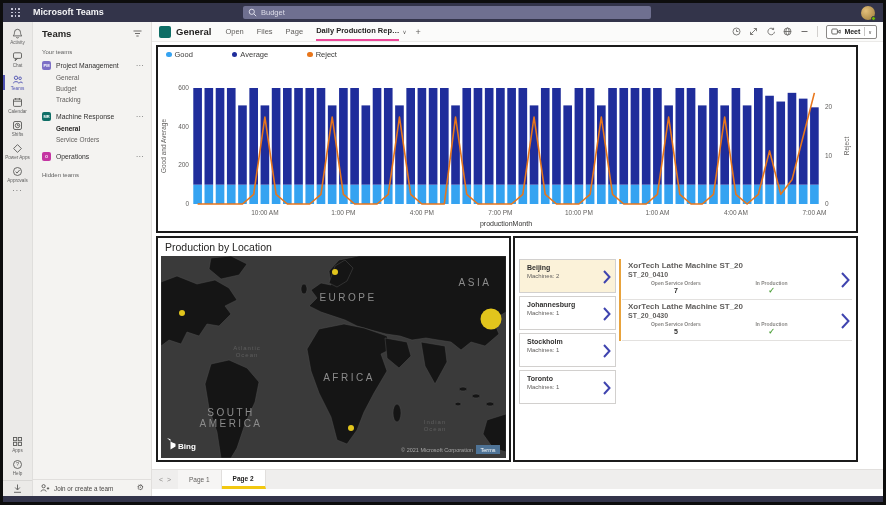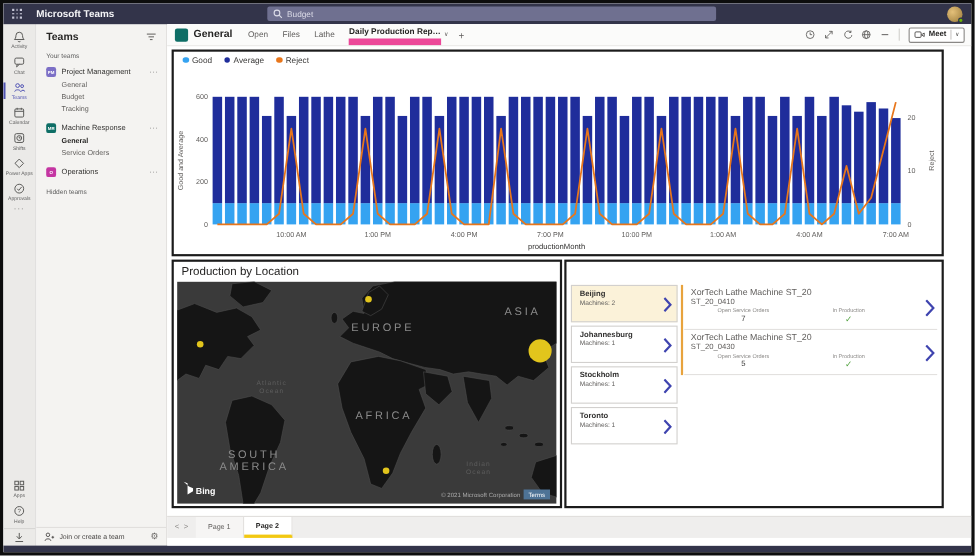--- a/index.html
+++ b/index.html
@@ -48,55 +48,55 @@
   .sb-join .jl { font-size:6.3px; color:#484644; margin-left:4px; white-space:nowrap; }
   .sb-join .gear { margin-left:auto; font-size:8px; color:#605E5C; line-height:1; }
 
   
   .main { flex:1 1 auto; position:relative; background:#fff; min-width:0; }
   .chan-header { height:20px; border-bottom:1px solid #EBEAE8; display:flex; align-items:stretch; padding-left:7px; background:#FBFBFA; }
   .ch-avatar { width:12px; height:12px; border-radius:2px; align-self:center; }
   .ch-title { font-size:9.5px; font-weight:bold; color:#252423; margin-left:5px; align-self:center; }
   .ch-tabs { display:flex; margin-left:14px; }
   .ch-tab { font-size:7.5px; color:#605E5C; display:flex; align-items:center; margin-right:13px; }
-  .ch-tab.active { color:#252423; font-weight:bold; border-bottom:6px solid #ec4899; margin-right:3px; }
+  .ch-tab.active { color:#252423; font-weight:bold; border-bottom:2px solid #ec4899; margin-right:3px; }
   .ch-caret { font-size:5.5px; color:#605E5C; align-self:center; margin-right:9px; }
   .ch-add { font-size:9px; color:#605E5C; align-self:center; }
   .ch-right { margin-left:auto; display:flex; align-items:center; margin-right:6px; }
   .ch-icon { margin-left:8px; display:flex; }
   .ch-sep { width:1px; height:11px; background:#D2D0CE; margin-left:8px; }
   .meet-btn { margin-left:8px; height:14px; border:1px solid #8A8886; border-radius:2px; display:flex; align-items:center; padding:0 4px; background:#fff; }
   .meet-btn .ml { font-size:7px; color:#252423; margin-left:3px; font-weight:bold; }
   .meet-btn .mb-sep { width:1px; height:9px; background:#C8C6C4; margin-left:4px; }
   .meet-btn .mcaret { font-size:5px; color:#484644; margin-left:3px; }
 
   .panel { position:absolute; background:#fff; border:2px solid #1B1B1B; }
   #panel-chart { left:4px; top:23px; width:702px; height:188px; }
   .chart-title { margin:4px 0 0 8px; font-size:10.5px; color:#252423; }
-  .legend { margin:3px 0 0 8px; display:flex; }
+  .legend { margin:3px 0 0 8px; display:flex;gap:28px; }
   .legend-item { display:flex; align-items:center; margin-right:11px; }
   .legend-dot { width:5.5px; height:5.5px; border-radius:50%; margin-right:3px; }
   .legend-lbl { font-size:7.5px; color:#3B3A39; }
   #prod-chart { position:absolute; left:0; bottom:2px; }
 
   #panel-map { left:4px; top:214px; width:355px; height:226px; }
   .map-title { margin:3px 0 2px 7px; font-size:10.5px; color:#252423; }
   #worldmap { position:absolute; left:3px; top:18px; }
 
   #panel-service { left:361px; top:214px; width:345px; height:226px; }
   .svc-title { margin:3px 0 3px 7px; font-size:11px; color:#252423; }
   .svc-list { position:absolute; left:4px; top:21px; width:97px; }
   .svc-item { position:relative; height:34px; border:1px solid #D2D0CE; background:#fff; margin-bottom:3px; padding:4px 14px 0 7px; }
   .svc-item.selected { background:#FBF2D9; }
   .svc-name { font-size:7px; font-weight:bold; color:#323130; }
   .svc-mach { font-size:6px; color:#605E5C; margin-top:2px; }
   .svc-chev { position:absolute; right:4px; top:10px; }
   .svc-divider { position:absolute; left:104px; top:21px; width:2px; height:82px; background:#E8A33D; }
   .svc-cards { position:absolute; left:107px; top:21px; right:4px; }
-  .svc-card { position:relative; padding:2px 16px 4px 6px; border-bottom:1px solid #E3E1DF; }
+  .svc-card { position:relative; padding:2px 16px 4px 6px; border-bottom:1px solid #E3E1DF;font-weight:bold; }
   .card-title { font-size:8px; color:#605E5C; }
   .card-id { font-size:7px; color:#605E5C; margin-top:1px; }
   .card-stats { display:flex; margin-top:2px; }
   .card-col { width:46%; text-align:center; }
   .card-lbl { font-size:5px; color:#8A8886; }
   .card-val { font-size:7px; color:#323130; margin-top:1px; }
   .card-check { font-size:8px; color:#4DA03A; margin-top:0; }
   .card-chev { position:absolute; right:2px; top:13px; }
 
   .page-tabs { position:absolute; left:0; top:447px; right:0; height:20px; background:#EFEEED; border-top:1px solid #E1DFDD; display:flex; align-items:stretch; }
@@ -278,21 +278,21 @@
     </div>
 
     <div class="main">
 
       <div class="chan-header">
         <div class="ch-avatar" id="ch-avatar" style="background: rgb(14, 110, 102);"></div>
         <div class="ch-title">General</div>
         <div class="ch-tabs">
           <div class="ch-tab">Open</div>
           <div class="ch-tab">Files</div>
-          <div class="ch-tab">Lathe</div>
+          <div class="ch-tab">Page</div>
           <div class="ch-tab active">Daily Production Rep…</div>
           <div class="ch-caret">∨</div>
           <div class="ch-add">+</div>
         </div>
         <div class="ch-right">
           <span class="ch-icon">
               <svg width="9" height="9" viewBox="0 0 9 9" fill="none" stroke="#605E5C" stroke-width="0.8">
                 <circle cx="4.5" cy="4.5" r="3.5"></circle>
                 <path d="M4.5,2.5 v2 h1.8"></path>
               </svg>

